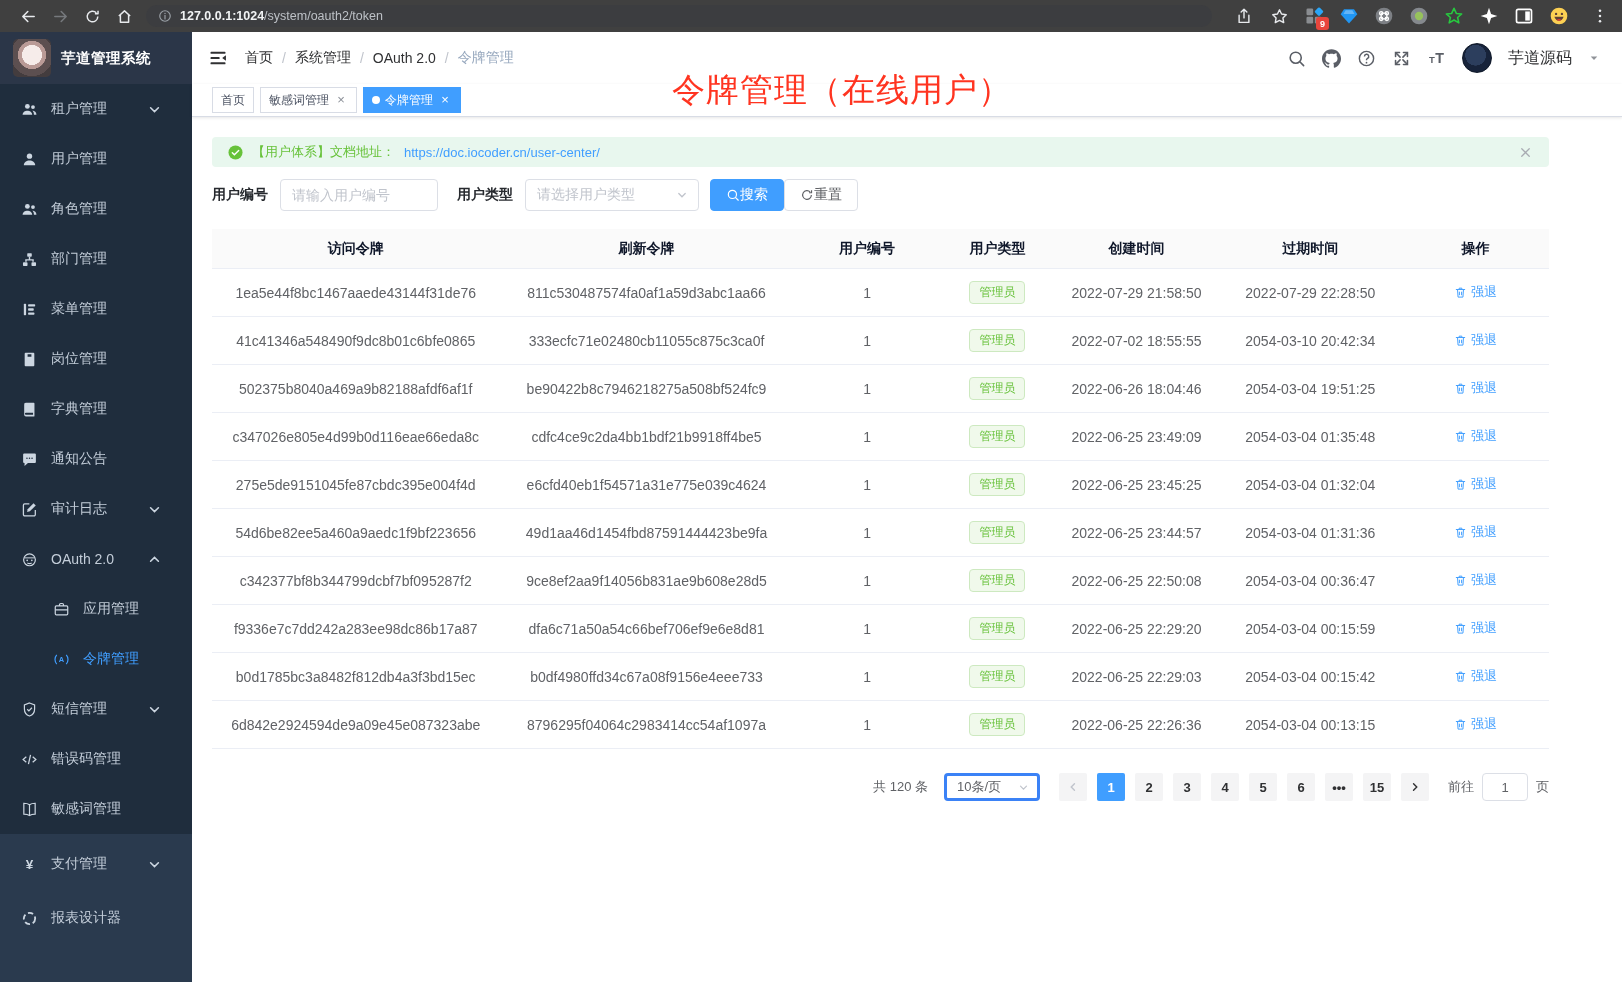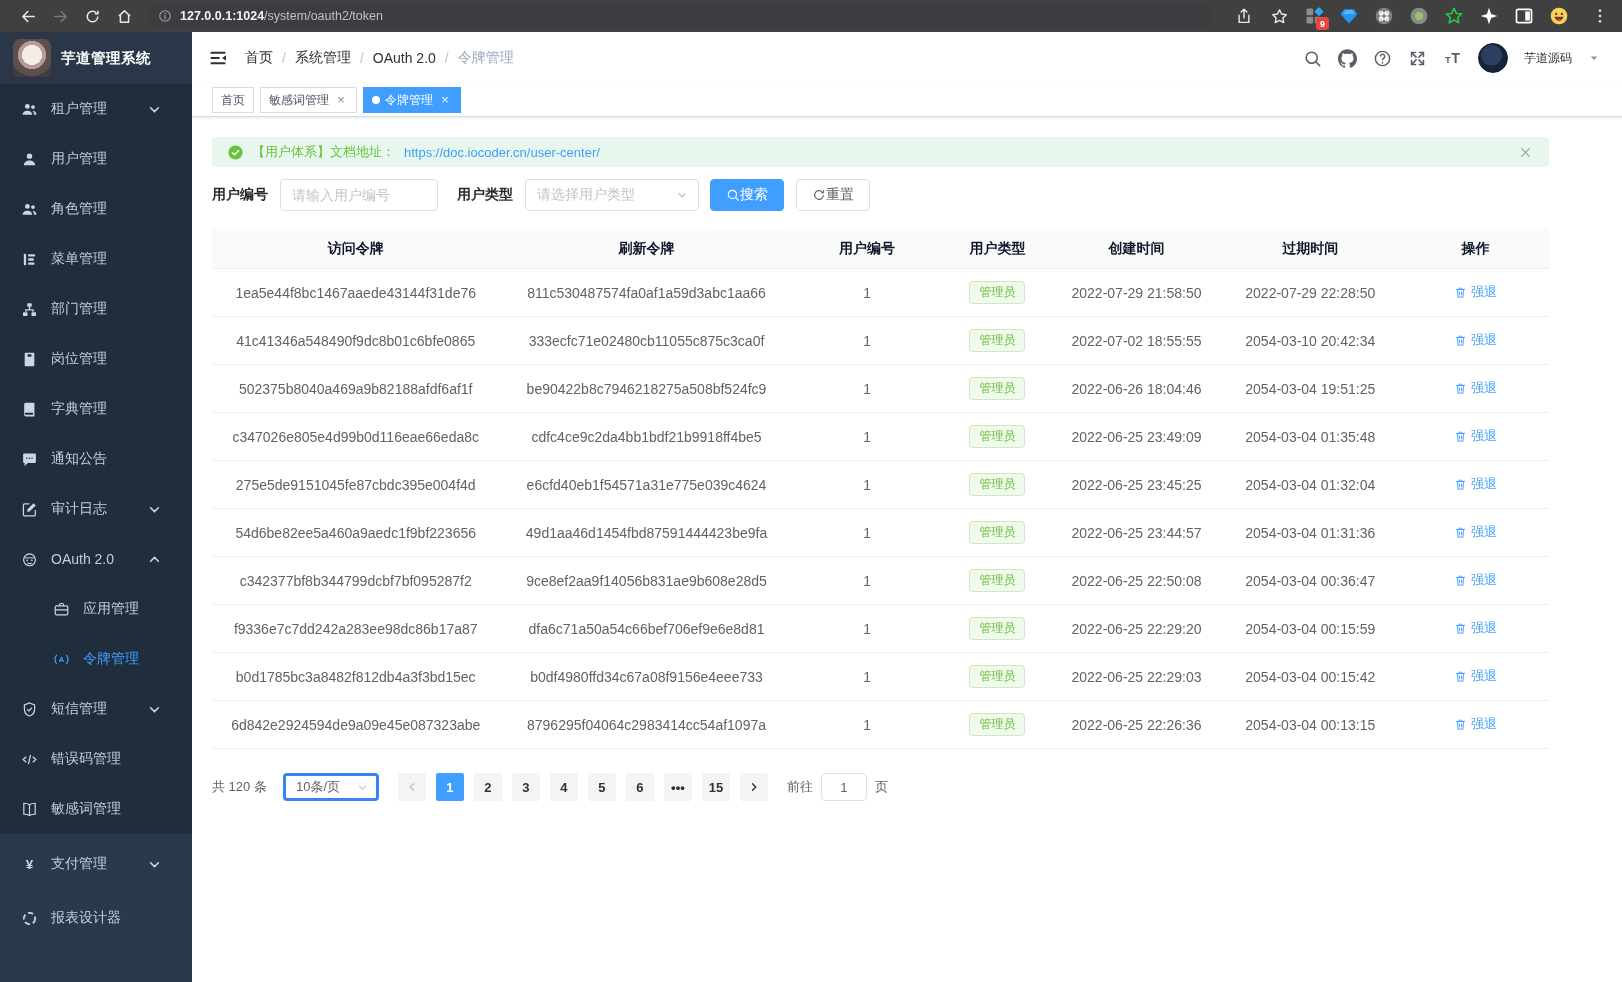--- a/index.html
+++ b/index.html
@@ -36,21 +36,21 @@
 
 .navbar{height:52px;display:flex;align-items:center;padding:0 22px 0 16px;flex-shrink:0}
 .hamburger{font-size:20px;color:#303133;cursor:pointer}
 .breadcrumb{display:flex;gap:9px;margin-left:17px;font-size:14px;color:#303133;align-items:center}
 .crumb{cursor:pointer}
 .crumb-sep{color:#c0c4cc}
 .crumb.last{color:#97a8be;cursor:default}
 .navbar-right{margin-left:auto;display:flex;align-items:center;gap:16px;color:#5a5e66}
 .nbtn{font-size:19px;cursor:pointer;color:#5a5e66}
 .avatar{width:30px;height:30px;border-radius:50%;background:radial-gradient(circle at 45% 40%,#2c3e5d 0 45%,#17233a 46%);border:1px solid #0e1828;cursor:pointer}
-.user-name{font-size:12px;color:#303133;cursor:pointer}
+.user-name{font-size:16px;color:#303133;cursor:pointer}
 .caret{font-size:12px;color:#909399;cursor:pointer}
 
 
 .tabbar{height:33px;border-bottom:1px solid #d8dce5;box-shadow:0 1px 3px rgba(0,0,0,.1);display:flex;align-items:center;padding:0 20px;gap:6px;flex-shrink:0}
 .tag-tab{height:26px;display:inline-flex;align-items:center;padding:0 8px;border:1px solid #d8dce5;background:#fff;color:#495060;font-size:12px;cursor:pointer;gap:5px;white-space:nowrap}
 .tag-tab .dot{width:8px;height:8px;border-radius:50%;background:#fff;display:inline-block}
 .tag-tab .tab-close{font-size:13px;color:#8a8f97;width:14px;height:14px;line-height:13px;text-align:center;border-radius:50%}
 .tag-tab.active{background:#409eff;border-color:#409eff;color:#fff}
 .tag-tab.active .tab-close{color:#fff}
 
@@ -67,34 +67,34 @@
 .filters{display:flex;align-items:center;margin-top:12px;height:32px}
 .f-label{font-size:14px;font-weight:700;color:#26292e;margin-right:12px;white-space:nowrap}
 .f-label.ml{margin-left:19px}
 .f-input{width:158px;height:32px;border:1px solid #dcdfe6;border-radius:4px;padding:0 11px;font-size:14px;color:#606266;outline:none}
 .f-input::placeholder{color:#c0c4cc}
 .f-select{width:174px;height:32px;border:1px solid #dcdfe6;border-radius:4px;display:flex;align-items:center;justify-content:space-between;padding:0 9px 0 11px;cursor:pointer}
 .sel-ph{font-size:14px;color:#c0c4cc}
 .btn{height:32px;border-radius:4px;font-size:14px;display:inline-flex;align-items:center;padding:0 15px;cursor:pointer;border:1px solid #dcdfe6;background:#fff;color:#606266;font-family:inherit}
 .btn .icon{font-size:14px}
 .btn-primary{background:#409eff;border-color:#409eff;color:#fff;margin-left:11px}
-.btn-plain{margin-left:12px}
+.btn-plain{margin-left:0}
 
 
 .table{margin-top:18px;font-size:14px;color:#606266}
 .t-head,.t-row{display:grid;grid-template-columns:21.5% 22% 11% 8.5% 12.3% 13.7% 11%;align-items:center}
 .t-head{background:#fafafa;height:40px;font-weight:700;color:#0f172a;border-bottom:1px solid #ebeef5}
 .t-row{height:48px;border-bottom:1px solid #ebeef5}
 .cell{text-align:center;overflow:hidden;white-space:nowrap}
 .badge{display:inline-block;padding:2px 9px;font-size:12px;color:#67c23a;background:#f0f9eb;border:1px solid #cde9c0;border-radius:4px;line-height:17px}
 .action-link{color:#409eff;display:inline-flex;align-items:center;gap:4px;font-size:13px;cursor:pointer}
 .action-link .icon{font-size:13px}
 
 
-.pager{display:flex;align-items:center;margin-top:24px;font-size:13px;color:#606266}
+.pager{display:flex;align-items:center;justify-content:flex-end;margin-top:24px;font-size:13px;color:#606266}
 .pg-total{margin-right:16px}
 .pg-size{width:96px;height:28px;border:3px solid #3b82f6;border-radius:4px;display:flex;align-items:center;justify-content:space-between;padding:0 7px 0 10px;color:#606266;margin-right:14px;cursor:pointer}
 .pg-size .icon{font-size:13px;color:#c0c4cc}
 .page-btn{min-width:28px;height:28px;margin:0 5px;border:none;background:#f4f4f5;color:#303133;border-radius:2px;font-size:13px;cursor:pointer;font-weight:600;font-family:inherit;display:inline-flex;align-items:center;justify-content:center}
 .page-btn.active{background:#409eff;color:#fff}
 .page-btn.prev{color:#c0c4cc;font-size:14px}
 .page-btn.next{color:#303133;font-size:14px}
 #pager-pages{display:inline-flex}
 .pg-goto{margin-left:14px;display:flex;align-items:center;gap:8px}
 .goto-input{width:46px;height:28px;border:1px solid #dcdfe6;border-radius:4px;text-align:center;font-size:13px;color:#606266;outline:none}
@@ -253,38 +253,38 @@
               <path d="M2.2 19.5c0-3.7 3.4-5.8 6.8-5.8s6.8 2.1 6.8 5.8z"></path>
               <circle cx="16.9" cy="8.6" r="2.7"></circle>
               <path d="M16.2 13.5c3 .4 5.6 2.3 5.6 5.9h-3.5a8 8 0 0 0-2.1-5.9z"></path>
             </svg>
           </span>
           <span class="menu-label">角色管理</span>
         </div>
         <div class="menu-item">
           <span class="icon">
             <svg viewBox="0 0 24 24" fill="currentColor">
+              <rect x="8.8" y="3" width="6.4" height="5" rx="1"></rect>
+              <rect x="2.8" y="16" width="6.4" height="5" rx="1"></rect>
+              <rect x="14.8" y="16" width="6.4" height="5" rx="1"></rect>
+              <path d="M11 8h2v3.5h5V15h-2v-1.7H8V15H6v-3.5h5z"></path>
+            </svg>
+          </span>
+          <span class="menu-label">部门管理</span>
+        </div>
+        <div class="menu-item">
+          <span class="icon">
+            <svg viewBox="0 0 24 24" fill="currentColor">
               <rect x="4" y="4" width="3.2" height="16" rx="1"></rect>
               <rect x="10" y="4.5" width="10" height="3.2" rx="1"></rect>
               <rect x="10" y="10.4" width="8" height="3.2" rx="1"></rect>
               <rect x="10" y="16.3" width="9" height="3.2" rx="1"></rect>
             </svg>
           </span>
           <span class="menu-label">菜单管理</span>
-        </div>
-        <div class="menu-item">
-          <span class="icon">
-            <svg viewBox="0 0 24 24" fill="currentColor">
-              <rect x="8.8" y="3" width="6.4" height="5" rx="1"></rect>
-              <rect x="2.8" y="16" width="6.4" height="5" rx="1"></rect>
-              <rect x="14.8" y="16" width="6.4" height="5" rx="1"></rect>
-              <path d="M11 8h2v3.5h5V15h-2v-1.7H8V15H6v-3.5h5z"></path>
-            </svg>
-          </span>
-          <span class="menu-label">部门管理</span>
         </div>
         <div class="menu-item">
           <span class="icon">
             <svg viewBox="0 0 24 24" fill="currentColor">
               <path d="M6.5 2.5h11a1.3 1.3 0 0 1 1.3 1.3v16.4a1.3 1.3 0 0 1-1.3 1.3h-11a1.3 1.3 0 0 1-1.3-1.3V3.8a1.3 1.3 0 0 1 1.3-1.3zm2.8 2v3.6h5.4V4.5z"></path>
             </svg>
           </span>
           <span class="menu-label">岗位管理</span>
         </div>
         <div class="menu-item">
@@ -406,20 +406,21 @@
             <svg viewBox="0 0 24 24" fill="none" stroke="currentColor" stroke-width="2.6" stroke-dasharray="7.5 4">
               <circle cx="12" cy="12" r="8"></circle>
             </svg>
           </span>
           <span class="menu-label">报表设计器</span>
         </div>
       </div>
   </aside>
 
   <main class="main">
+    <div class="annotation" style="color: rgb(255, 52, 32);">令牌管理（在线用户）</div>
 
     <header class="navbar">
       <span class="hamburger icon">
           <svg viewBox="0 0 24 24" fill="currentColor">
             <rect x="3" y="4.5" width="18" height="2.4" rx="1"></rect>
             <rect x="3" y="10.8" width="11" height="2.4" rx="1"></rect>
             <rect x="3" y="17.1" width="18" height="2.4" rx="1"></rect>
             <path d="M21.5 8.6v6.8L17 12z"></path>
           </svg>
         </span>

